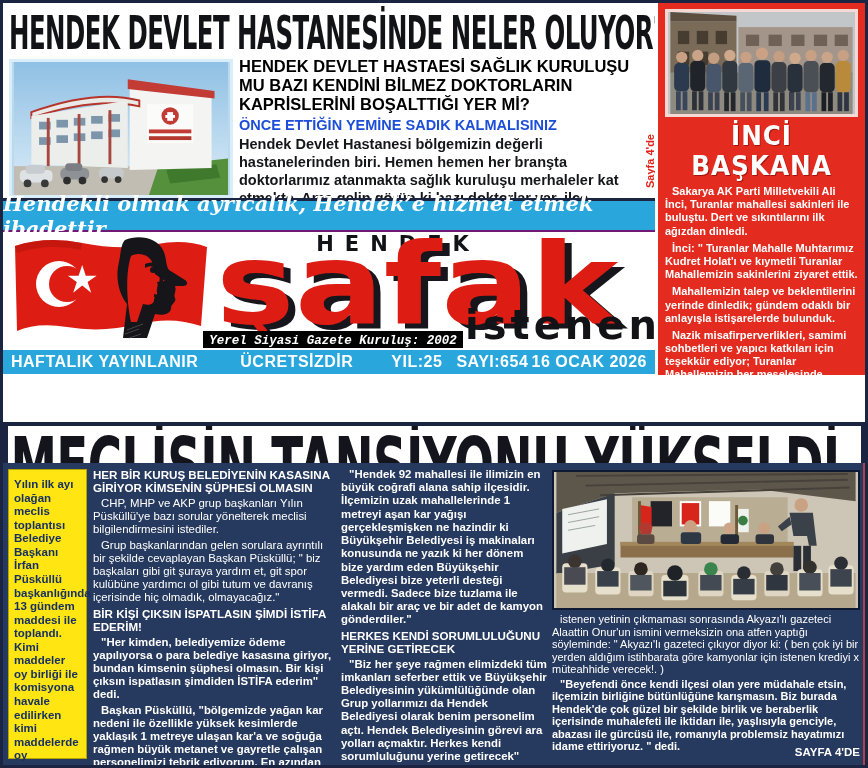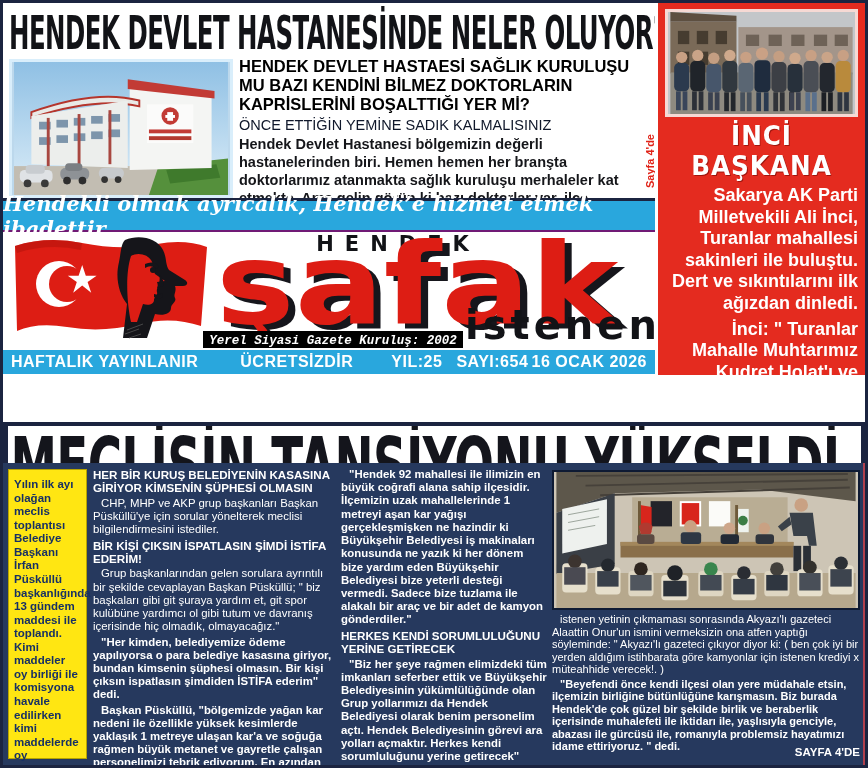--- a/index.html
+++ b/index.html
@@ -14,41 +14,41 @@
   .top-headline .condensed{
     font-family:"DejaVu Sans", sans-serif; font-weight:bold; font-size:47px; color:#121317;
     letter-spacing:-1px; white-space:nowrap; display:inline-block;
     transform:scaleX(0.52); transform-origin:left center;
   }
   .hospital-photo { position:absolute; left:6px; top:56px; width:224px; height:139px;
     border:3px solid #d9eefb; background:#bcd8ec; }
   .hospital-photo svg{ display:block; width:100%; height:100%; }
   .top-text { position:absolute; left:236px; top:54px; width:404px; }
   .top-text .sub-red { color:#000000; font-weight:bold; font-size:16.5px; line-height:1.15; }
-  .top-text .sub-black { color:#0f172a; font-weight:normal; font-size:14.5px; line-height:1.2; margin-top:3px; }
+  .top-text .sub-black { color:#1d4ed8; font-weight:bold; font-size:14.5px; line-height:1.2; margin-top:3px; }
   .top-text .body { color:#15161a; font-weight:bold; font-size:14.5px; line-height:1.24; margin-top:2px; }
   .sayfa-vert {
     position:absolute; left:641px; top:108px; height:100px; width:14px;
     color:#e02318; font-weight:bold; font-size:11px;
     writing-mode:vertical-rl; transform:rotate(180deg); text-align:center;
   }
   
   .red-col {
     position:absolute; left:652px; top:0; width:210px; height:372px;
     background:#e42b1f; border-left:3px solid #fff; padding:6px 7px 4px 7px; overflow:hidden;
   }
   .group-photo { width:100%; height:108px; border:3px solid #f6d9d4; background:#c3c6c9; margin-bottom:4px; }
   .group-photo svg{ display:block; width:100%; height:100%; }
   .red-col .title{
     text-align:center; color:#fff; font-family:"DejaVu Sans", sans-serif; font-weight:bold;
     font-size:26px; letter-spacing:1px; margin:2px 0 4px 0;
     transform:scaleX(0.95); transform-origin:center;
     text-shadow:1px 1px 0 #9e150d;
   }
-  .red-col .para{ color:#fff; font-weight:bold; font-size:18px; line-height:1.2; margin-bottom:4px; text-indent:7px;text-align:right; }
+  .red-col .para{ color:#fff; font-weight:bold; font-size:11px; line-height:1.2; margin-bottom:4px; text-indent:7px; }
   
   .slogan-bar{
     position:absolute; left:0; top:195px; width:652px; height:34px;
     background:#29a7dd; border-top:3px solid #1b2440; border-bottom:2px solid #701a75;
     display:flex; align-items:center; justify-content:center;
   }
   .slogan-bar span{ color:#fff; font-family:"DejaVu Serif", serif; font-style:italic; font-weight:bold; font-size:21px; }
   .masthead{ position:absolute; left:0; top:229px; width:652px; height:116px; background:#fff; }
   .flag-logo{ position:absolute; left:4px; top:2px; width:205px; height:112px; }
   .flag-logo svg{ display:block; width:100%; height:100%; }
@@ -339,23 +339,23 @@
   </div>
 
   <div class="main-box">
     <span class="condensed">MECLİSİN TANSİYONU YÜKSELDİ</span>
   </div>
 
   <div class="bottom">
     <div class="yellow-box">   Yılın ilk ayı olağan meclis toplantısı Belediye Başkanı İrfan Püsküllü başkanlığında 13 gündem maddesi ile toplandı. Kimi maddeler oy birliği ile komisyona havale edilirken kimi maddelerde oy çoğunluğu ile kabul gördü.</div>
     <div class="ncol col1">
         <p class="para t-h">HER BİR KURUŞ BELEDİYENİN KASASINA GİRİYOR KİMSENİN ŞÜPHESİ OLMASIN</p>
-        <p class="para t-p">CHP, MHP ve AKP grup başkanları Başkan Püsküllü'ye için sorular yönelterek meclisi bilgilendirmesini istediler.</p>
+        <p class="para t-p">CHP, MHP ve AKP grup başkanları Yılın Püsküllü'ye bazı sorular yönelterek meclisi bilgilendirmesini istediler.</p>
+        <p class="para t-p">Grup başkanlarından gelen sorulara ayrıntılı bir şekilde cevaplayan Başkan Püsküllü;  " biz başkaları gibi git şuraya yardım et, git spor kulübüne yardımcı ol gibi tutum ve davranış içerisinde hiç olmadık, olmayacağız."</p>
         <p class="para t-h">BİR KİŞİ ÇIKSIN İSPATLASIN ŞİMDİ İSTİFA EDERİM!</p>
-        <p class="para t-p">Grup başkanlarından gelen sorulara ayrıntılı bir şekilde cevaplayan Başkan Püsküllü;  " biz başkaları gibi git şuraya yardım et, git spor kulübüne yardımcı ol gibi tutum ve davranış içerisinde hiç olmadık, olmayacağız."</p>
         <p class="para t-b">"Her kimden, belediyemize ödeme yapılıyorsa o para belediye kasasına giriyor, bundan kimsenin şüphesi olmasın. Bir kişi çıksın ispatlasın şimdiden İSTİFA ederim" dedi.</p>
         <p class="para t-b">Başkan Püsküllü, "bölgemizde yağan kar nedeni ile özellikle yüksek kesimlerde yaklaşık 1 metreye ulaşan kar'a  ve soğuğa rağmen büyük metanet ve gayretle çalışan personelimizi tebrik ediyorum. En azından bu kar  yağışı çalışmalarımızı da kazasız belasız atlattık." diyerek  sözlerine şöyle devam etti.</p>
       </div>
     <div class="ncol col2">
         <p class="para t-b">"Hendek 92 mahallesi ile ilimizin en büyük coğrafi alana sahip ilçesidir. İlçemizin uzak mahallelerinde 1 metreyi aşan kar yağışı gerçekleşmişken ne hazindir ki Büyükşehir Belediyesi iş makinaları konusunda ne yazık ki her dönem bize yardım eden  Büyükşehir Belediyesi  bize yeterli desteği vermedi. Sadece bize tuzlama ile alakalı bir araç ve bir adet de kamyon gönderdiler."</p>
         <p class="para t-h">HERKES KENDİ SORUMLULUĞUNU YERİNE GETİRECEK</p>
         <p class="para t-b">"Biz her şeye rağmen elimizdeki tüm imkanları seferber ettik ve Büyükşehir Belediyesinin yükümlülüğünde olan Grup yollarımızı da  Hendek Belediyesi olarak benim personelim açtı. Hendek Belediyesinin görevi ara yolları açmaktır. Herkes kendi sorumluluğunu yerine getirecek" dedi.</p>
       </div>
 
     <div class="meeting-photo">

